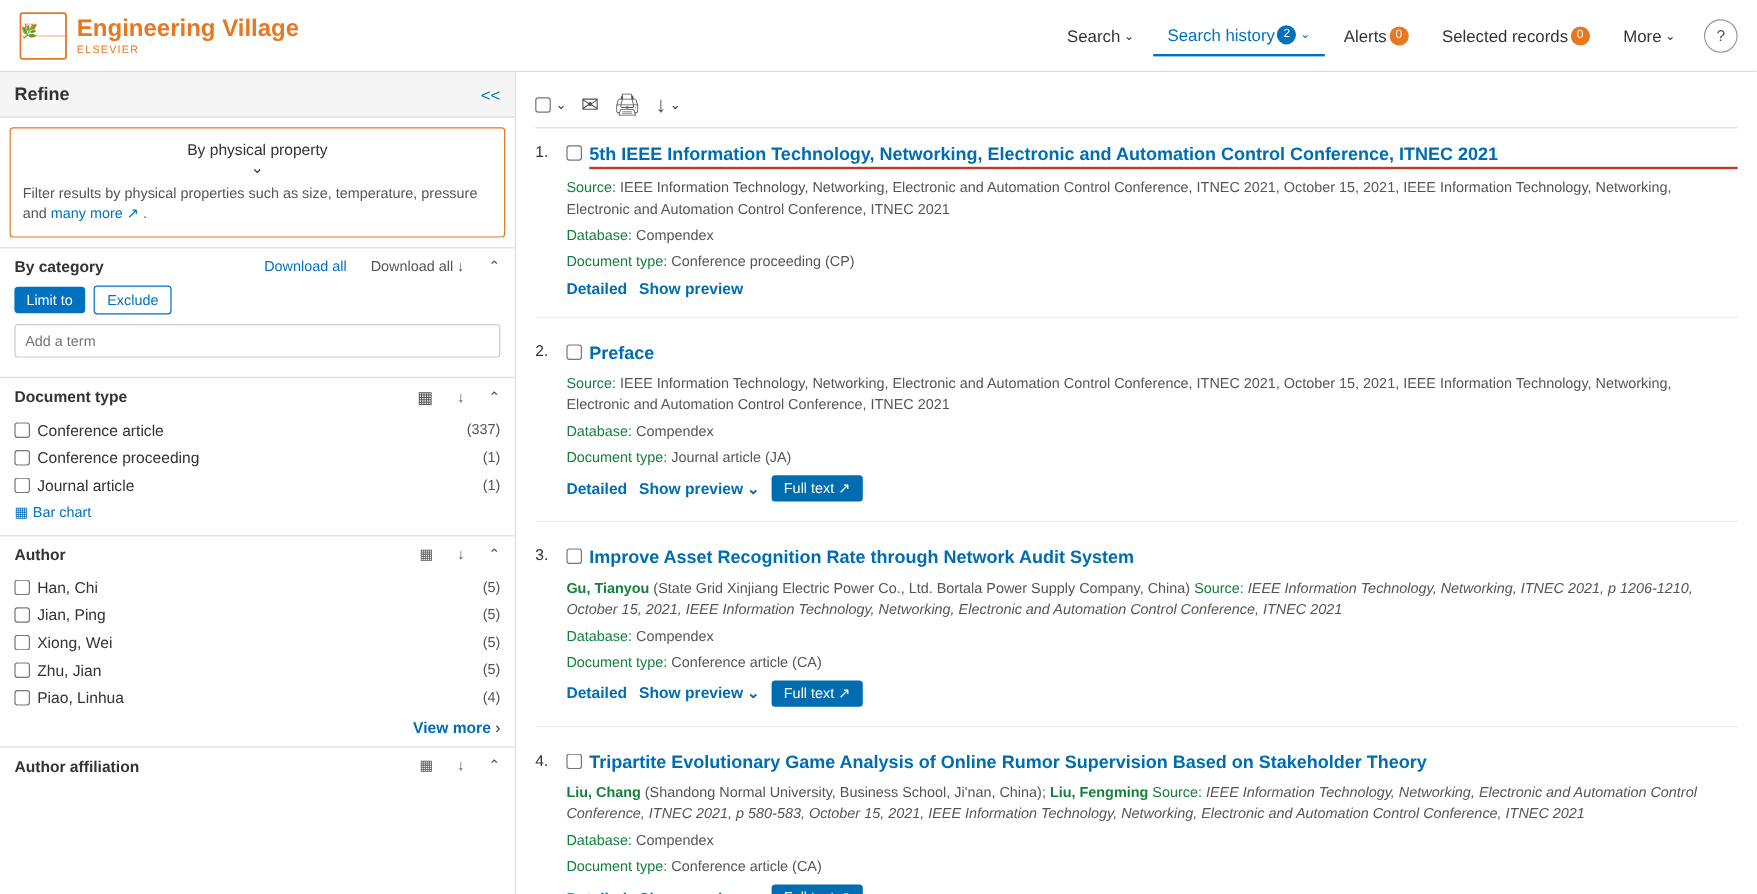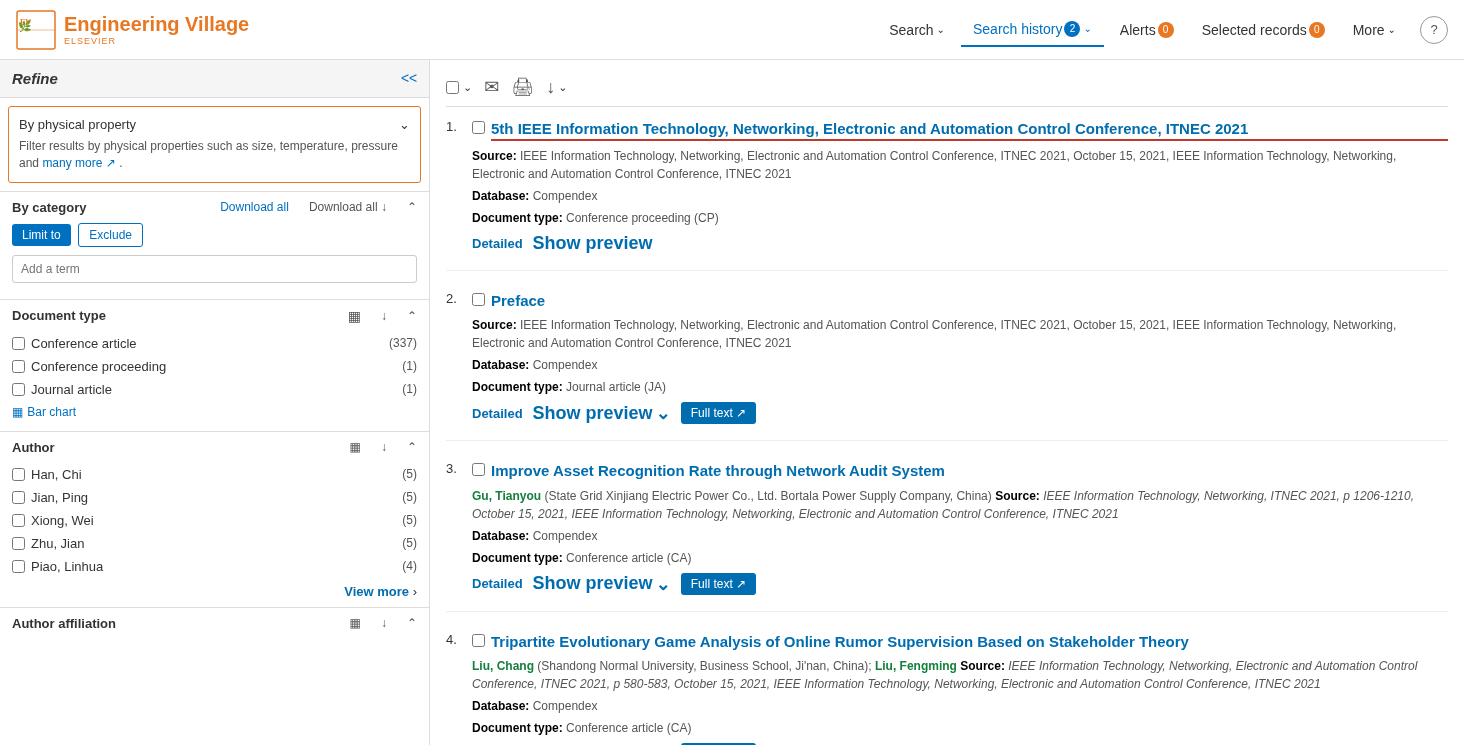--- a/index.html
+++ b/index.html
@@ -95,26 +95,25 @@
     
     .sidebar {
       width: 430px;
       min-width: 430px;
       border-right: 1px solid #ddd;
       overflow-y: auto;
       background: #fff;
     }
     .sidebar-header {
       display: flex;
-      align-items: flex-start;
+      align-items: flex-end;
       justify-content: space-between;
       padding: 10px 12px;
       border-bottom: 1px solid #ddd;
       background: #f5f5f5;
-      font-style: italic;
     }
     .sidebar-title {
       font-size: 15px;
       font-weight: bold;
       color: #333;
     }
     .collapse-btn {
       cursor: pointer;
       color: #0070c0;
       font-size: 14px;
@@ -128,20 +127,21 @@
       border-radius: 3px;
     }
     .phys-prop-title {
       display: flex;
       align-items: center;
       justify-content: space-between;
       font-size: 13px;
       color: #333;
       margin-bottom: 6px;
       cursor: pointer;
+      flex-direction: column;
     }
     .phys-prop-text {
       font-size: 12px;
       color: #555;
       line-height: 1.4;
     }
     .phys-prop-link {
       color: #0070c0;
       cursor: pointer;
     }
@@ -281,41 +281,41 @@
       margin-left: 26px;
       margin-top: 6px;
     }
     .result-meta {
       font-size: 12px;
       color: #555;
       line-height: 1.5;
       margin-bottom: 4px;
     }
     .result-meta span.label {
-      font-weight: bold;
-      color: #000000;
+      font-weight: normal;
+      color: #15803d;
     }
     .result-actions {
       display: flex;
       align-items: center;
       gap: 10px;
       margin-top: 6px;
     }
     .action-link {
       color: #006db0;
       font-size: 13px;
       cursor: pointer;
       font-weight: bold;
     }
     .show-preview-btn {
       display: flex;
       align-items: center;
       gap: 3px;
       color: #006db0;
-      font-size: 18px;
+      font-size: 13px;
       cursor: pointer;
       font-weight: bold;
     }
     .fulltext-btn {
       background: #006db0;
       color: #fff;
       border: none;
       padding: 4px 10px;
       border-radius: 3px;
       font-size: 12px;

